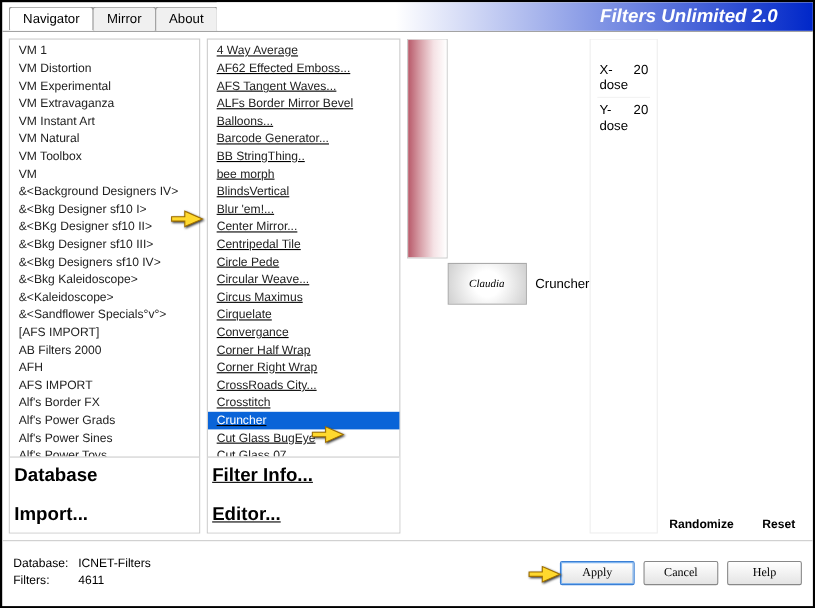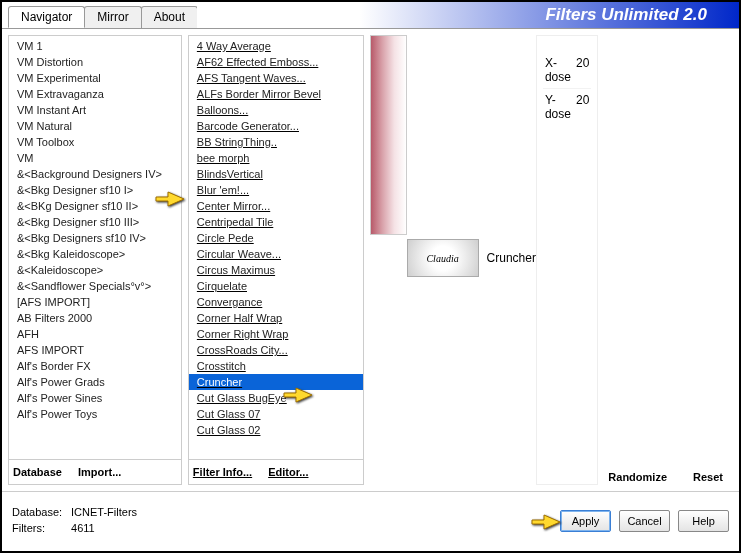--- a/index.html
+++ b/index.html
@@ -14,38 +14,38 @@
   .panel { border: 1px solid #ccc; display: flex; flex-direction: column; }
   .panel.left { width: 184px; }
   .panel.mid { width: 186px; text-decoration: underline; }
   .panel.right { flex: 1; border: none; display: flex; flex-direction: row; }
   .list { flex: 1; overflow-y: auto; overflow-x: hidden; font-size: 11px; padding: 2px 0; }
   .list::-webkit-scrollbar { width: 16px; }
   .list::-webkit-scrollbar-track { background: #f0f0f0; border-left: 1px solid #ddd; }
   .list::-webkit-scrollbar-thumb { background: #ccc; border: 1px solid #aaa; }
   .li { padding: 2px 8px; white-space: nowrap; color: #222; cursor: default; }
   .li.sel { background: #0a64d8; color: #fff; }
-  .panel-foot { display: flex; border-top: 1px solid #ccc; padding: 6px 4px; font-size: 11px; font-weight: bold; gap: 16px; background:#fff; }
+  .panel-foot { display: flex; border-top: 1px solid #ccc; padding: 6px 4px; font-size: 17px; font-weight: bold; gap: 16px; background:#fff;flex-direction:column; }
   .panel-foot span { cursor: pointer; }
   .preview { height: 200px; border: 1px solid #ccc; display:flex; margin-bottom:4px; position:relative; overflow:hidden; background:#fff;}
   .preview-grad { width:40px; height:100%; background: linear-gradient(to right, #b85a6a, #d9a3ab, #f5e2e5, #fff); }
   .preview-check { flex:1; background-image: repeating-conic-gradient(#ffb0cf 0% 25%, #fff 0% 50%); background-size: 22px 22px; }
   .filter-name-row { display:flex; align-items:center; gap: 8px; margin: 6px 0 10px; }
   .badge { width: 72px; height: 38px; border: 1px solid #aaa; display:flex; align-items:center; justify-content:center; font-size:10px; font-style:italic; font-family: cursive; background: radial-gradient(circle, #fff 30%, #cfcfcf 100%); }
   .filter-name { font-size: 12px; flex:1; text-align:center; }
   .params { border: 1px solid #eee; padding: 16px 6px; font-size: 12px; }
   .param-row { display:flex; justify-content:space-between; padding: 4px 2px; border-bottom: 1px solid #f2f2f2; }
   .param-row:last-child { border-bottom:none; }
   .right-foot { margin-top:auto; display:flex; gap:26px; font-size:11px; font-weight:bold; padding: 6px 10px 2px; }
   .right-foot span { cursor:pointer; }
   .bottom { height: 58px; border-top: 1px solid #ccc; display:flex; align-items:center; padding: 0 10px; }
   .db-info { font-size: 11px; line-height:1.4; }
   .db-info div span:first-child { display:inline-block; width:56px; }
   .btns { margin-left:auto; display:flex; gap:8px; }
-  .btn { width:51px; height:22px; font-size:11px; border:1px solid #888; background:linear-gradient(#fff,#e4e4e4); cursor:pointer; border-radius:2px; }
+  .btn { width:68px; height:22px; font-size:11px; border:1px solid #888; background:linear-gradient(#fff,#e4e4e4); cursor:pointer; border-radius:2px;font-family:Liberation Serif, serif; }
   .btn.primary { border:1px solid #3a7fd5; box-shadow: 0 0 0 1px #7fb4ee inset; }
   .pointer { position:absolute; font-size:24px; pointer-events:none; filter: drop-shadow(1px 1px 1px #333); }
   .pointer svg { width:34px; height:24px; }
 </style>
 </head>
 <body>
 
 <div class="header">
   <div class="tabs">
     <div class="tab active">Navigator</div>

